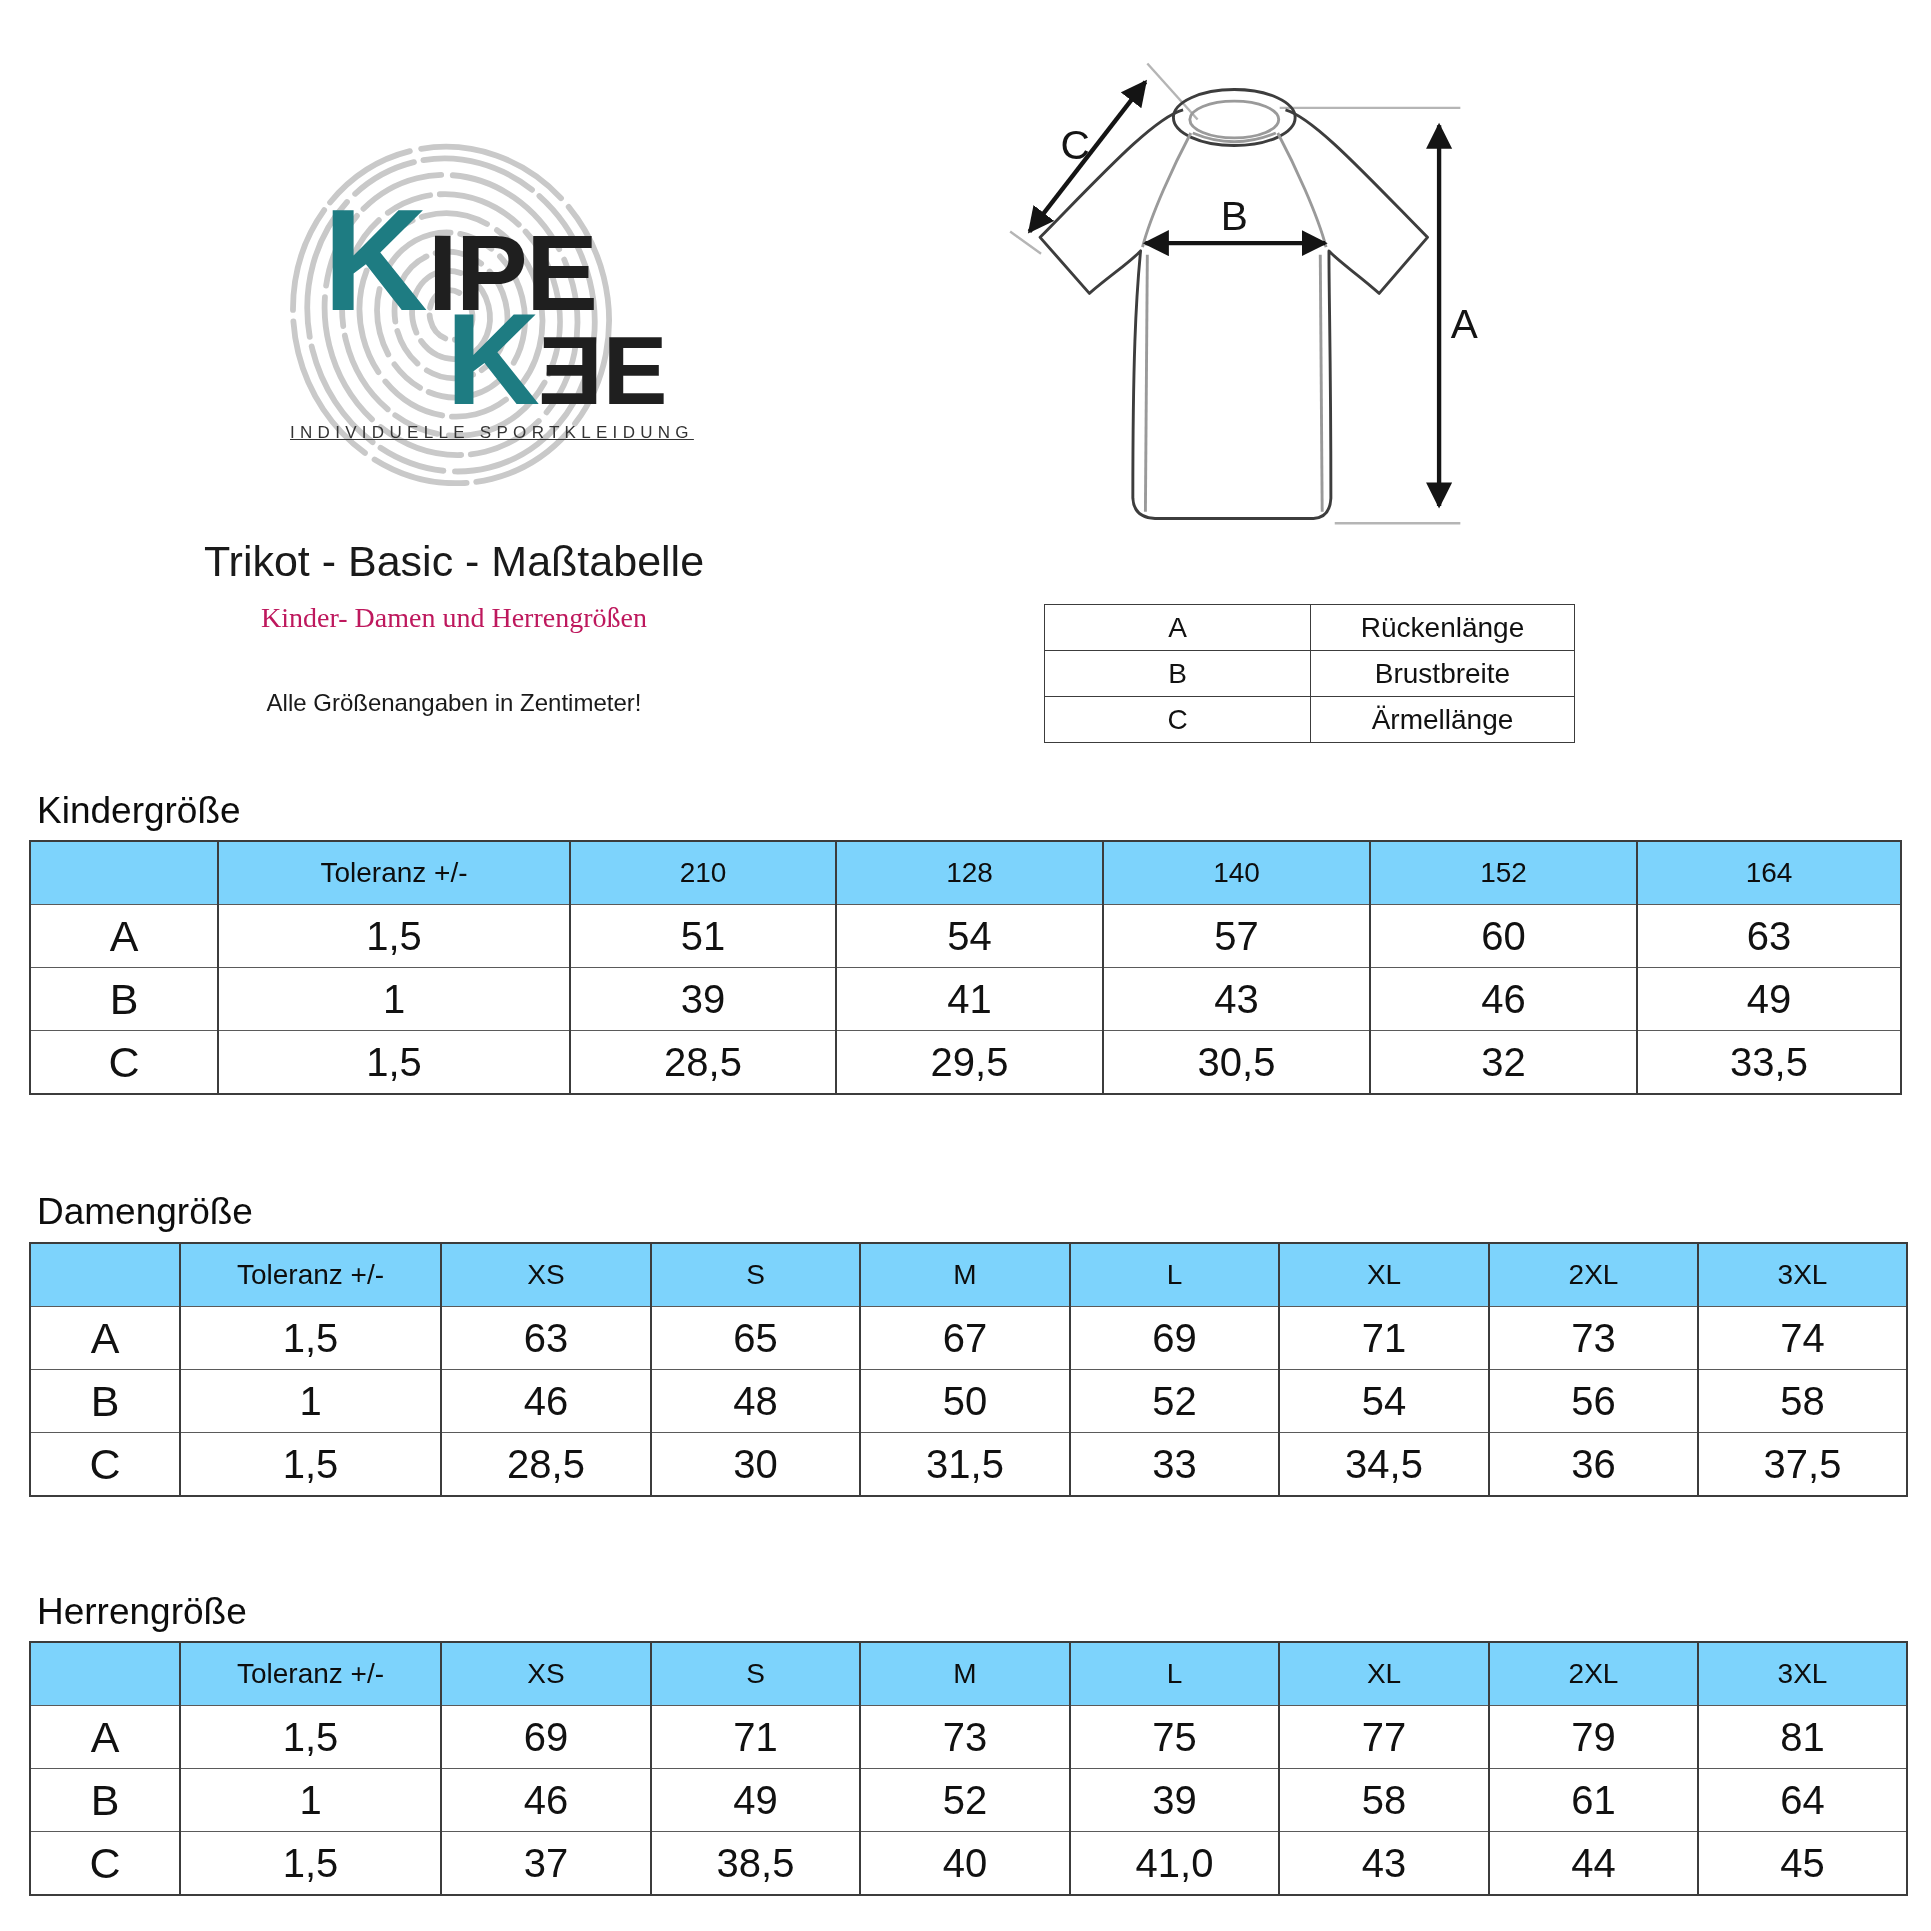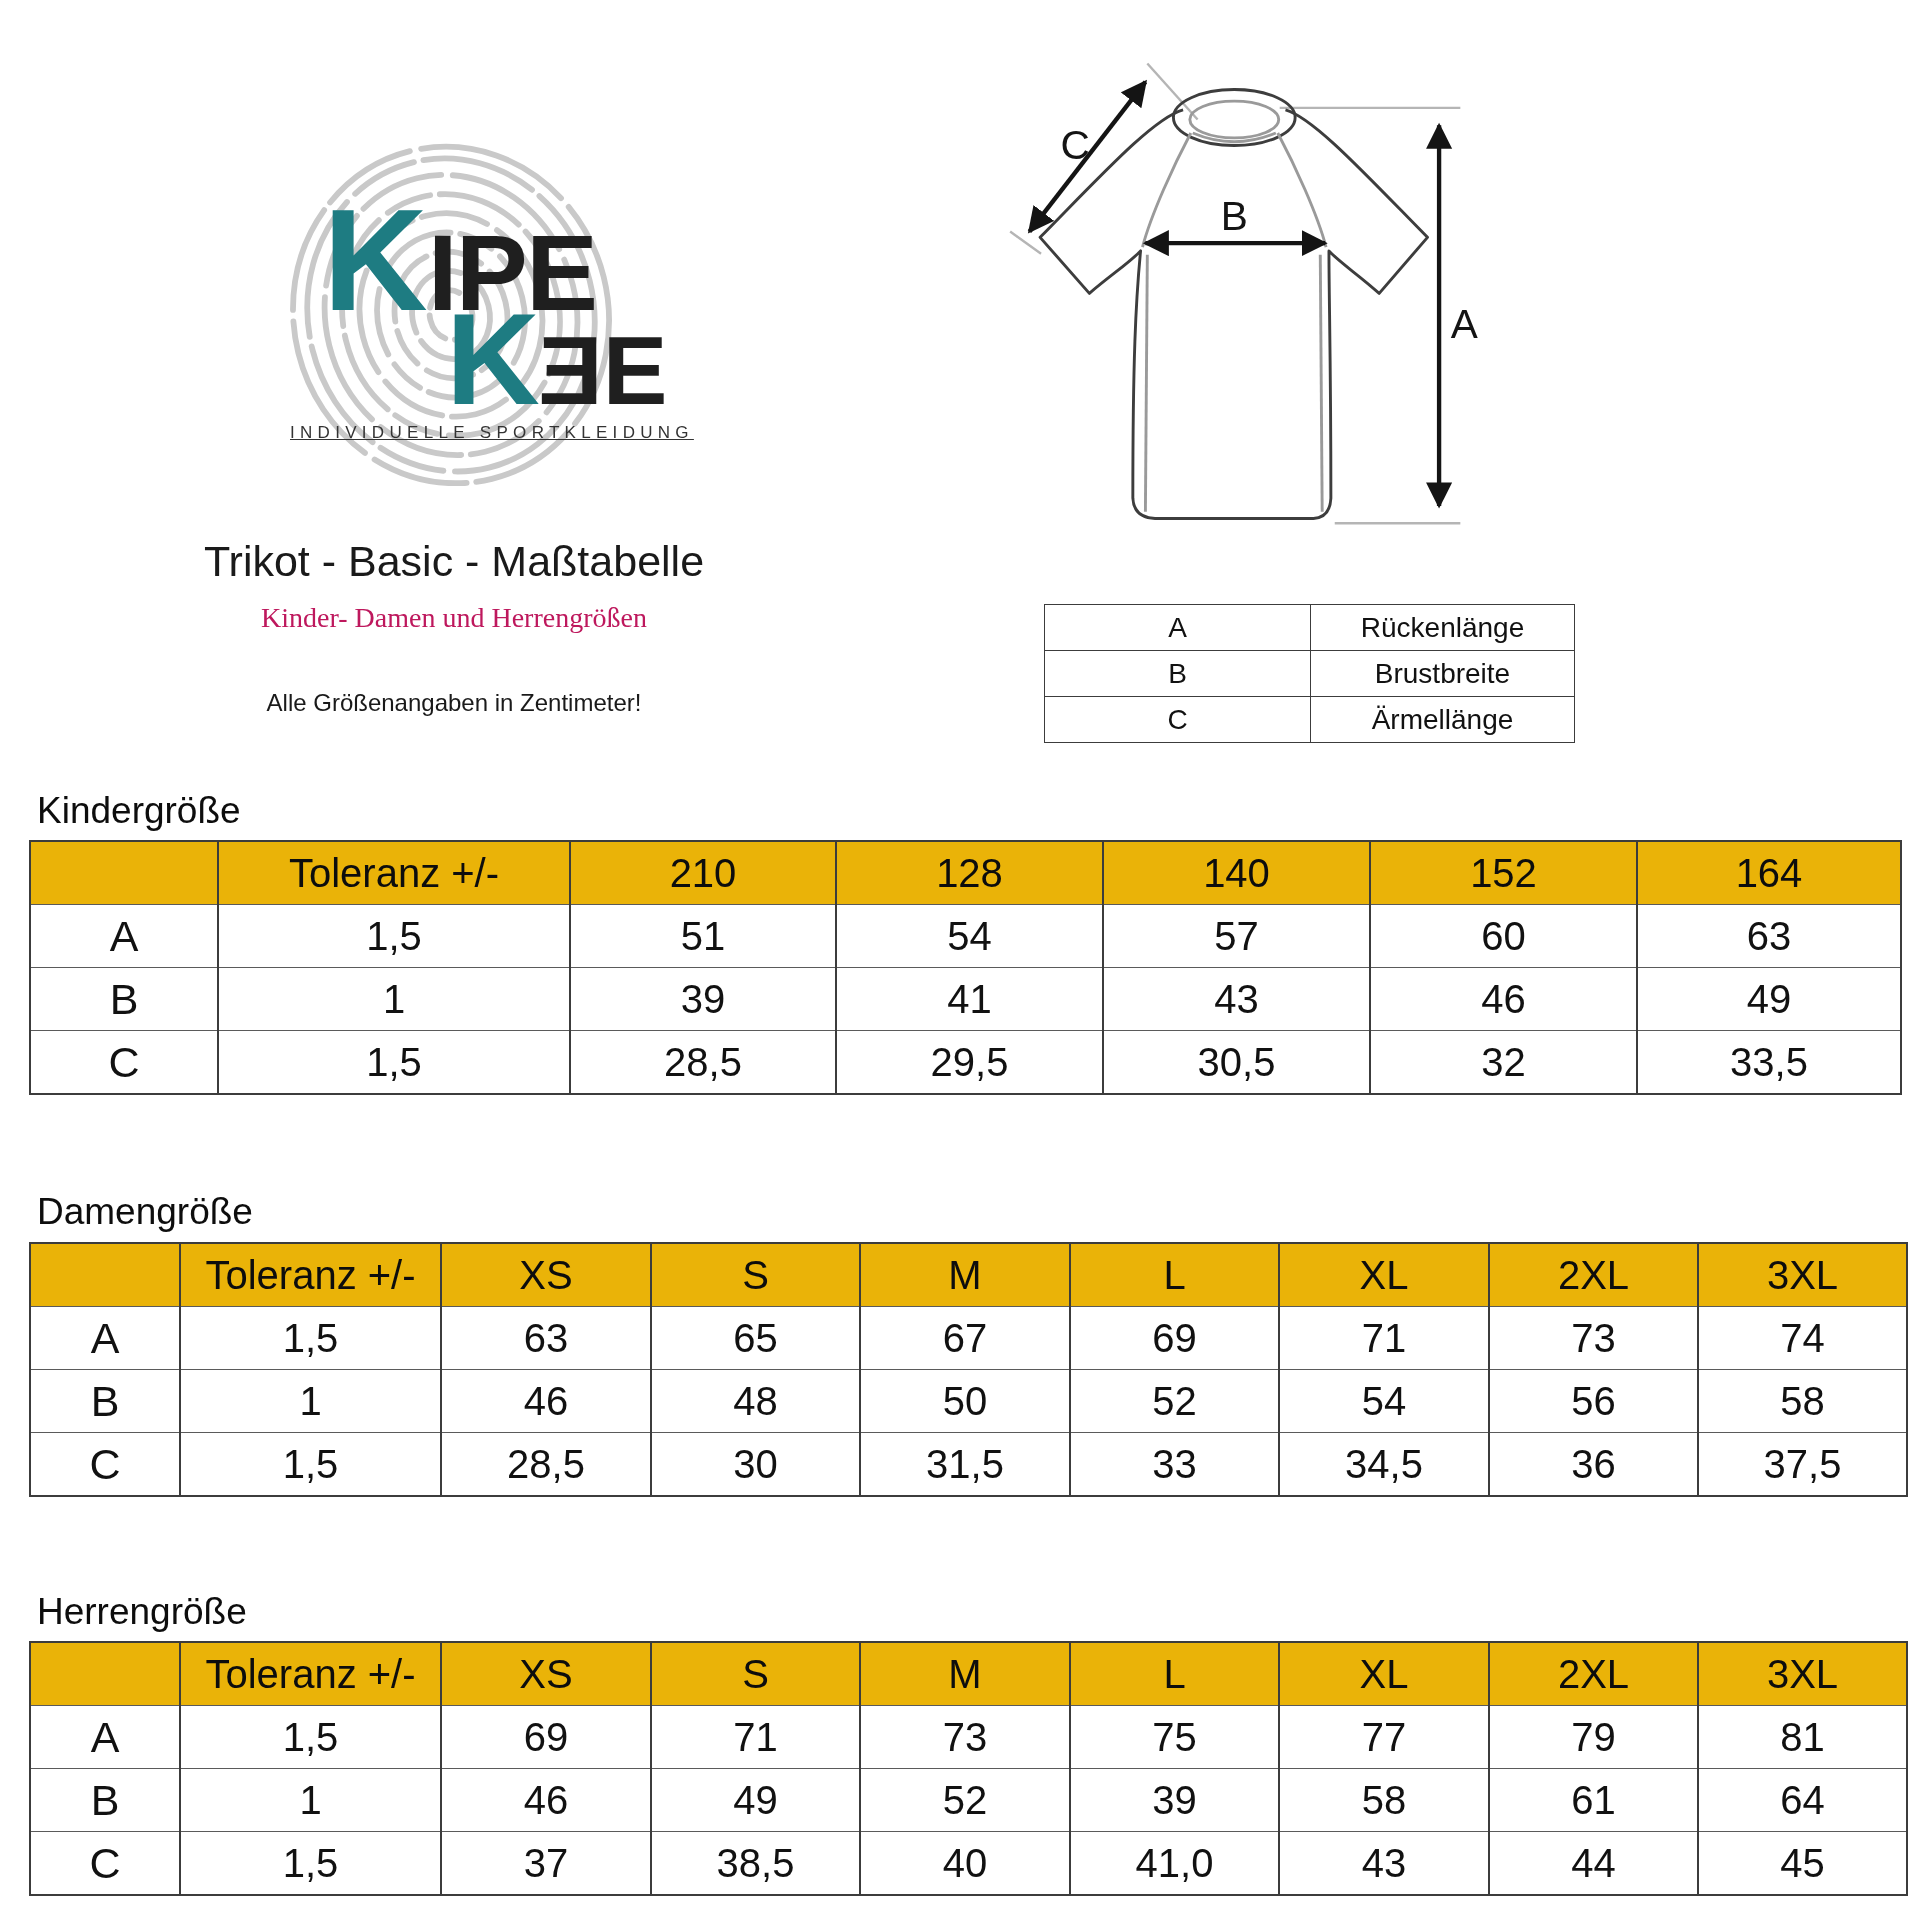--- a/index.html
+++ b/index.html
@@ -36,21 +36,21 @@
   .st-kinder{top:790px;}
   .st-damen{top:1191px;}
   .st-herren{top:1591px;}
 
   .size-table{position:absolute;left:29px;width:1873px;border-collapse:collapse;table-layout:fixed;border:2.9px solid #3c3c3c;}
   .tb-kinder{top:840px;}
   .tb-damen{top:1242px;}
   .tb-herren{top:1641px;}
   .size-table th,.size-table td{border-left:2.9px solid #3c3c3c;height:62px;text-align:center;vertical-align:middle;font-weight:normal;padding:0;}
   .size-table th:first-child,.size-table td:first-child{border-left:none;}
-  .size-table thead th{background:#eab308;color:#0d0d0d;font-size:40px;}
+  .size-table thead th{background:#7dd3fc;color:#0d0d0d;font-size:28px;}
   .size-table tbody th{font-size:43px;border-top:1.9px solid #5a5a5a;}
   .size-table tbody td{font-size:40px;border-top:1.9px solid #5a5a5a;}
 </style>
 </head>
 <body>
 
 <div>
 
   <svg class="fingerprint" viewBox="0 0 345 355" aria-hidden="true">
     <g transform="rotate(-14 172 178)" fill="none" stroke="#c9c9c9" stroke-width="6" stroke-linecap="round">

